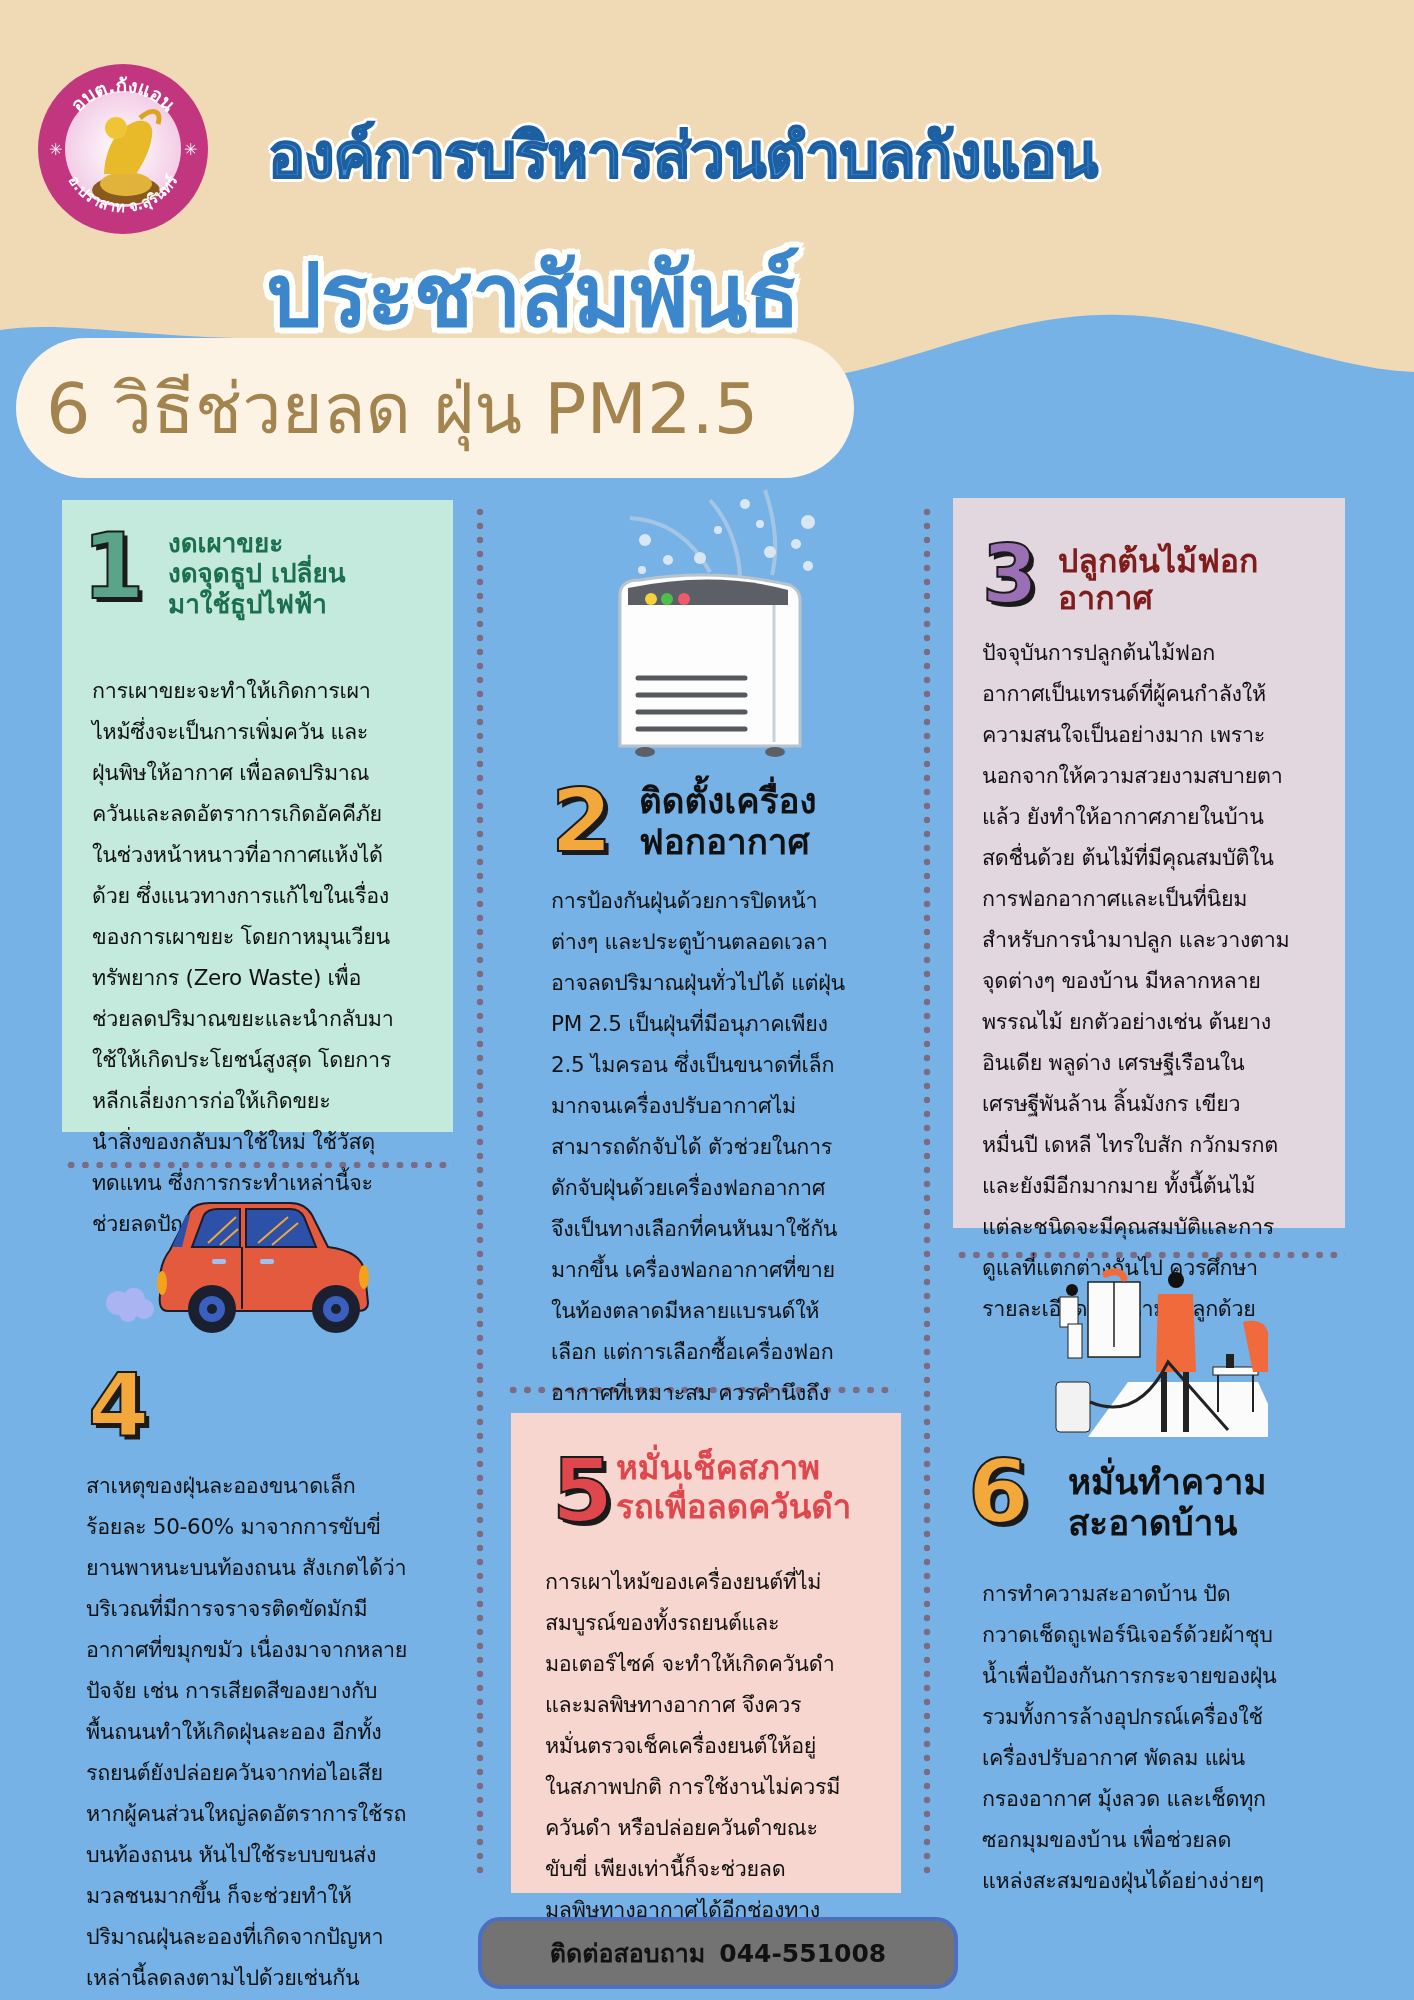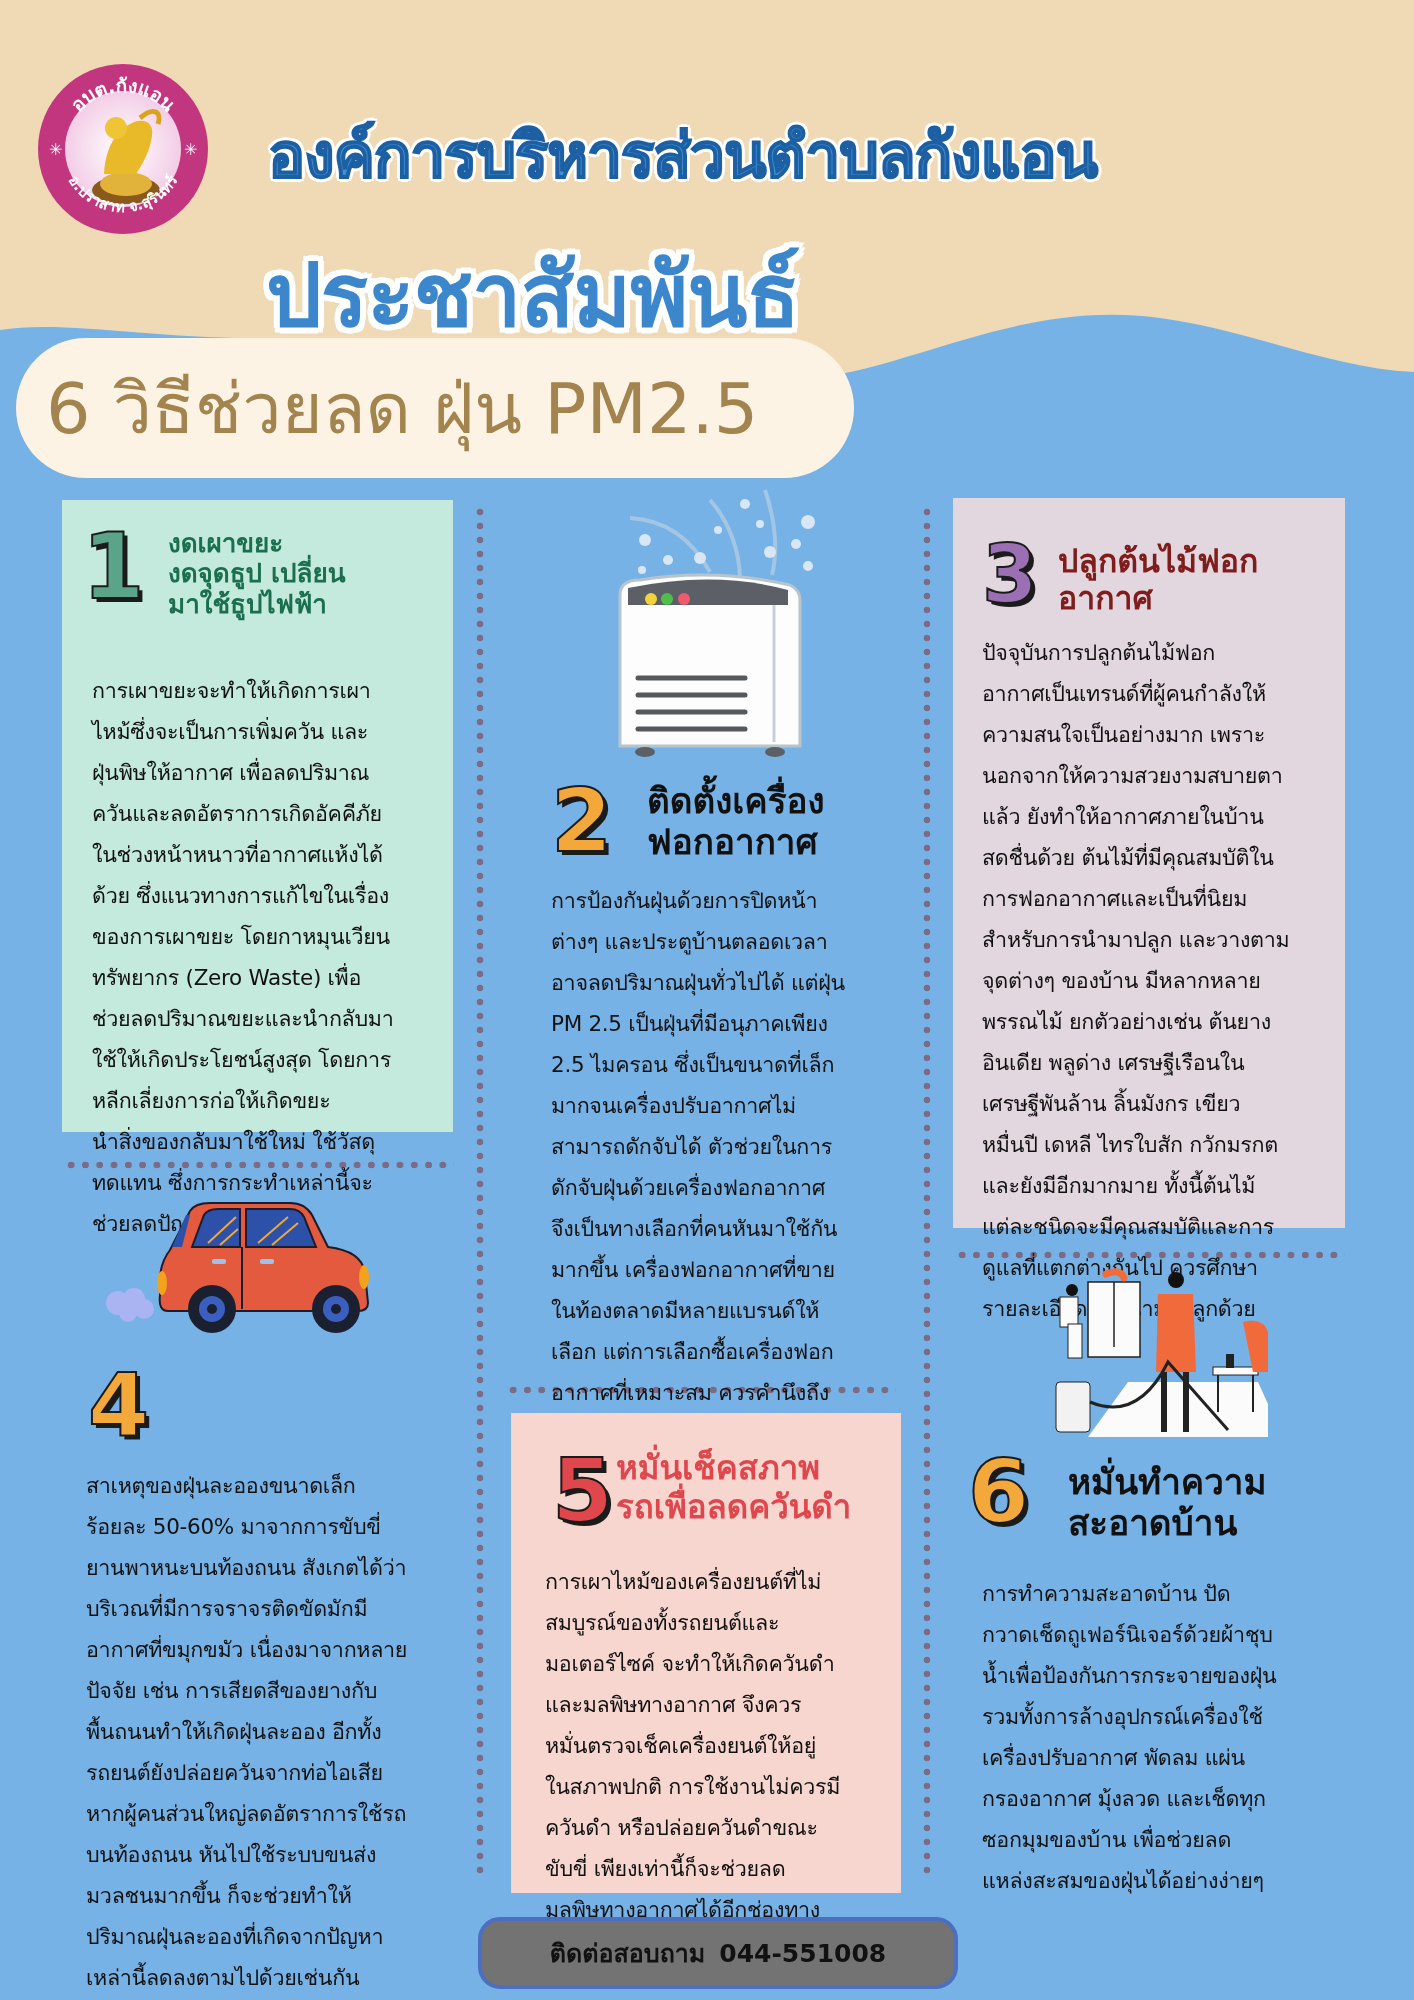--- a/index.html
+++ b/index.html
@@ -186,21 +186,21 @@
       <line x1="38" y1="232" x2="145" y2="232"></line>
       <line x1="38" y1="249" x2="145" y2="249"></line>
     </g>
     <ellipse cx="45" cy="272" rx="10" ry="5" fill="#5c6066"></ellipse>
     <ellipse cx="175" cy="272" rx="10" ry="5" fill="#5c6066"></ellipse>
   </svg>
 </div>
 
 <div class="tip-head" style="left:551px; top:777px;">
   <span class="tip-num" style="font-size:88px; color:#f2a83a; width:68px; text-shadow:4px 4px 0 #1b1b1b;">2</span>
-  <span class="tip-title" style="font-size:35px; color:#111; margin-left:28px; margin-top:4px;">ติดตั้งเครื่อง
+  <span class="tip-title" style="font-size:35px; color:#111; margin-left:20px; margin-top:4px;">ติดตั้งเครื่อง
 ฟอกอากาศ</span>
 </div>
 <div class="tip-body" style="left:551px; top:880px; width:345px;">   การป้องกันฝุ่นด้วยการปิดหน้า
 ต่างๆ และประตูบ้านตลอดเวลา
 อาจลดปริมาณฝุ่นทั่วไปได้ แต่ฝุ่น
 PM 2.5 เป็นฝุ่นที่มีอนุภาคเพียง
 2.5 ไมครอน ซึ่งเป็นขนาดที่เล็ก
 มากจนเครื่องปรับอากาศไม่
 สามารถดักจับได้ ตัวช่วยในการ
 ดักจับฝุ่นด้วยเครื่องฟอกอากาศ

